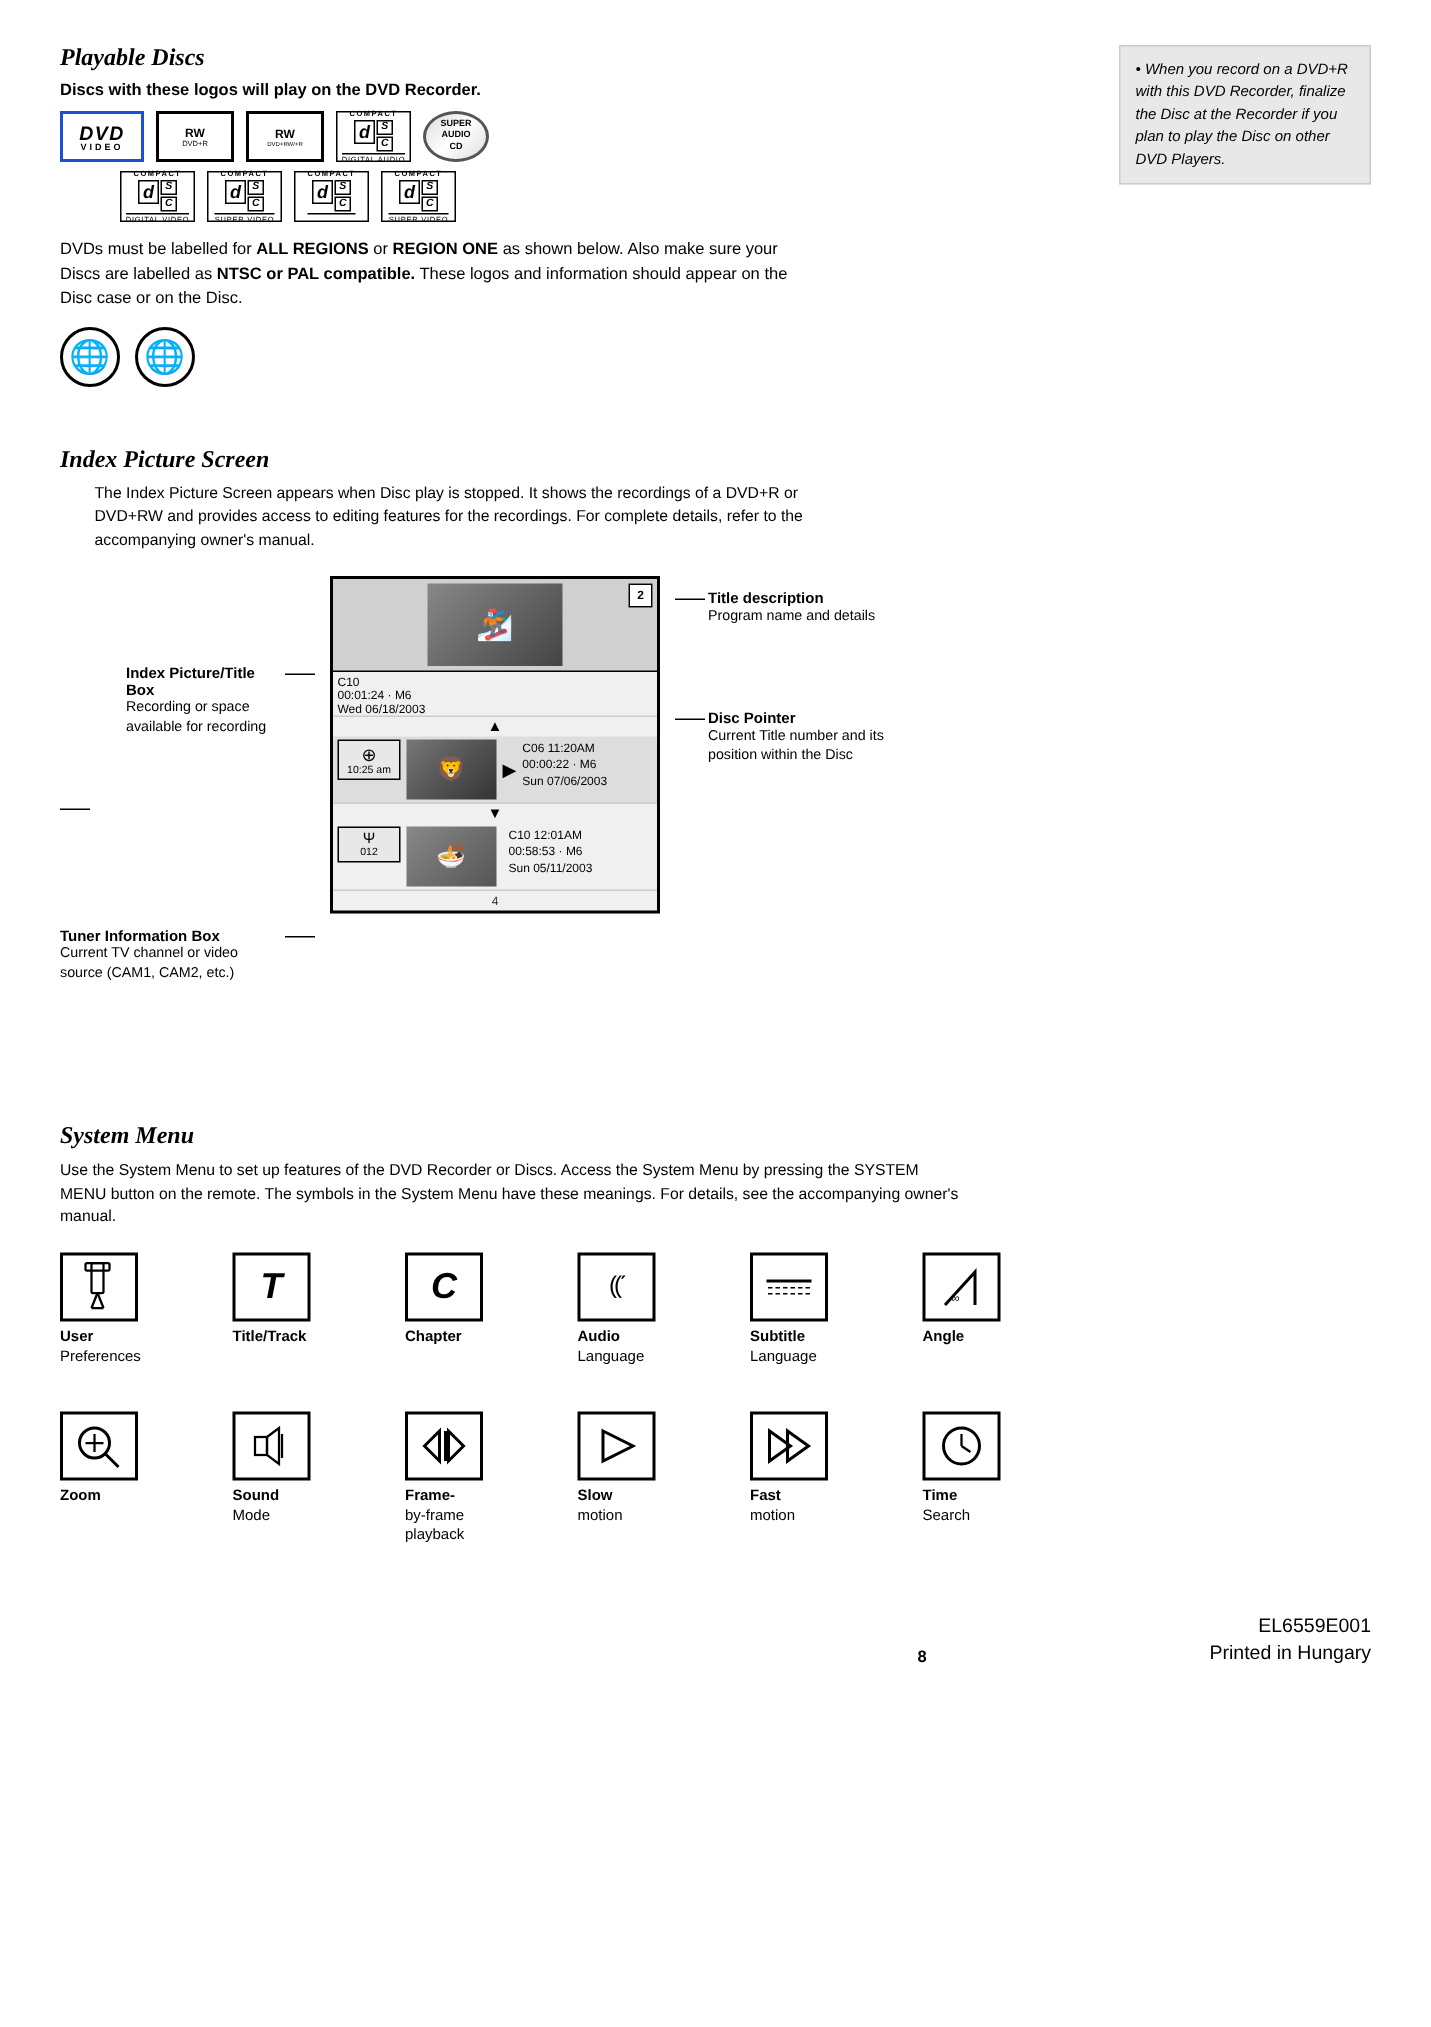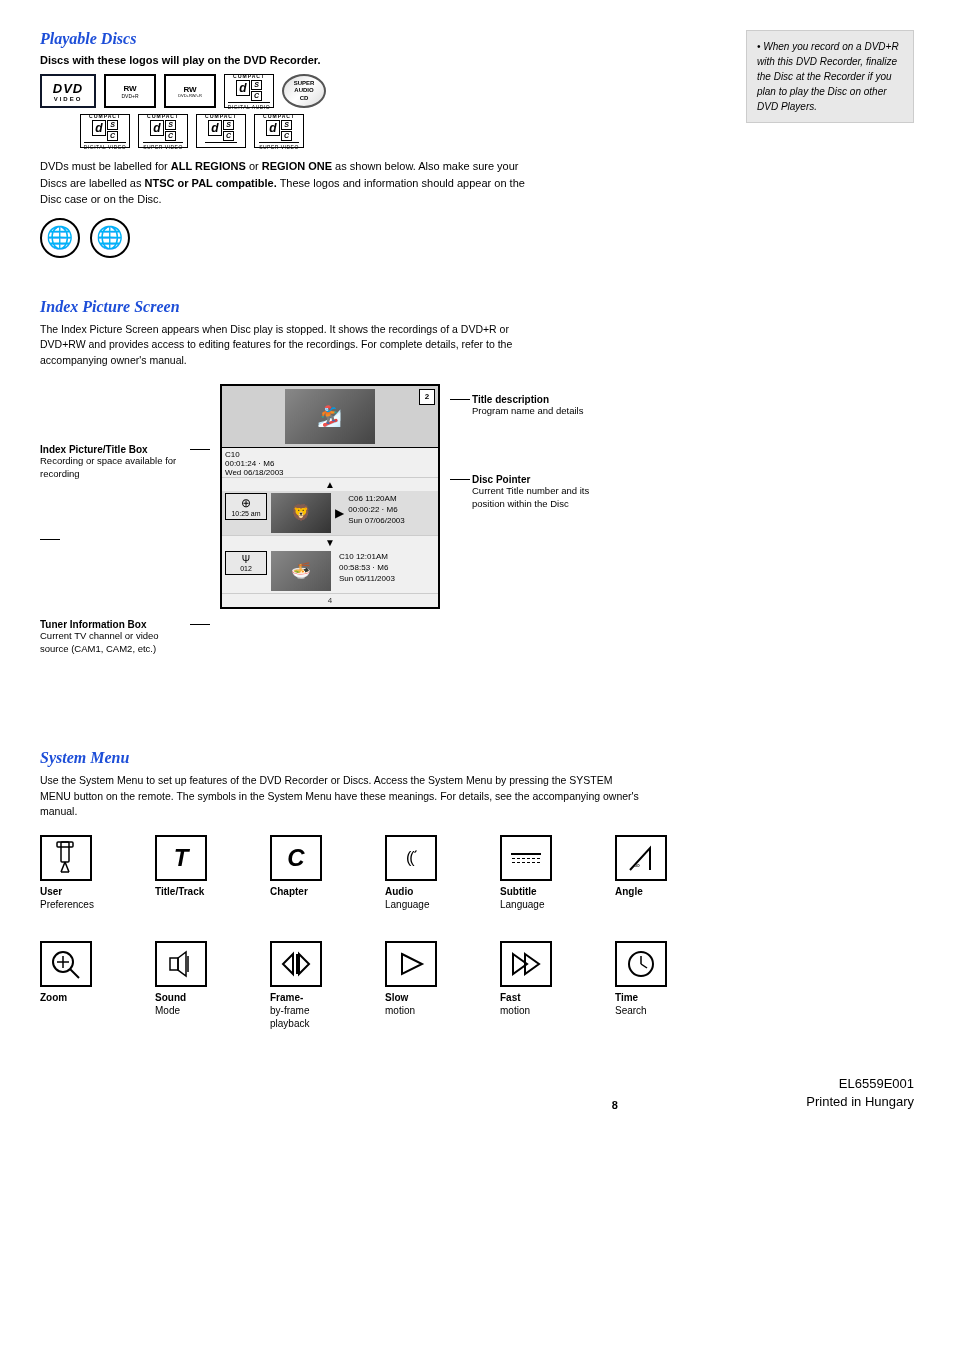--- a/index.html
+++ b/index.html
@@ -16,21 +16,21 @@
       max-width: 880px;
       margin: 0 auto;
     }
 
     
     .section-title {
       font-family: Georgia, 'Times New Roman', serif;
       font-style: italic;
       font-weight: bold;
       font-size: 16px;
-      color: #1d4ed8;
+      color: #000000;
       margin-bottom: 6px;
     }
 
     
     .playable-discs-section {
       margin-bottom: 30px;
     }
     .discs-intro {
       font-size: 11px;
       font-weight: bold;
@@ -47,21 +47,21 @@
       align-items: center;
       gap: 8px;
       margin-bottom: 10px;
       padding-left: 40px;
     }
 
     
     .dvd-logo-box {
       width: 56px;
       height: 34px;
-      border: 2px solid #0f172a;
+      border: 2px solid #1d4ed8;
       display: flex;
       flex-direction: column;
       align-items: center;
       justify-content: center;
       font-weight: bold;
       font-size: 14px;
       letter-spacing: 1px;
       position: relative;
     }
     .dvd-logo-box .dvd-text {
@@ -141,20 +141,21 @@
     
     .index-section {
       clear: both;
       margin-bottom: 30px;
     }
     .index-intro {
       font-size: 10.5px;
       line-height: 1.5;
       margin-bottom: 15px;
       max-width: 460px;
+      margin-left: 23px;
     }
 
     
     .system-menu-section {
       margin-top: 20px;
     }
     .system-intro {
       font-size: 10.5px;
       line-height: 1.5;
       margin-bottom: 15px;
@@ -454,21 +455,21 @@
 
   <div class="index-section">
     <div class="section-title">Index Picture Screen</div>
     <div class="index-intro" style="font-size:10.5px;line-height:1.5;max-width:500px;margin-bottom:15px;">The Index Picture Screen appears when Disc play is stopped. It shows the recordings of a DVD+R or DVD+RW and provides access to editing features for the recordings. For complete details, refer to the accompanying owner's manual.</div>
 
     <div class="index-full-layout">
 
       <div class="left-label-col" style="width:170px;">
 
         <div style="height:90px;display:flex;flex-direction:column;justify-content:flex-start;">
-          <div style="display:flex;align-items:flex-start;gap:2px;">
+          <div style="display:flex;align-items:flex-start;gap:2px;margin-left:44px;">
             <div>
               <div class="label-bold">Index Picture/Title Box</div>
               <div class="label-normal">Recording or space available for recording</div>
             </div>
             <div style="border-top:1px solid #000;width:20px;margin-top:5px;flex-shrink:0;"></div>
           </div>
         </div>
 
         <div style="height:85px;display:flex;flex-direction:column;justify-content:flex-start;">
           <div style="display:flex;align-items:flex-start;gap:2px;">

